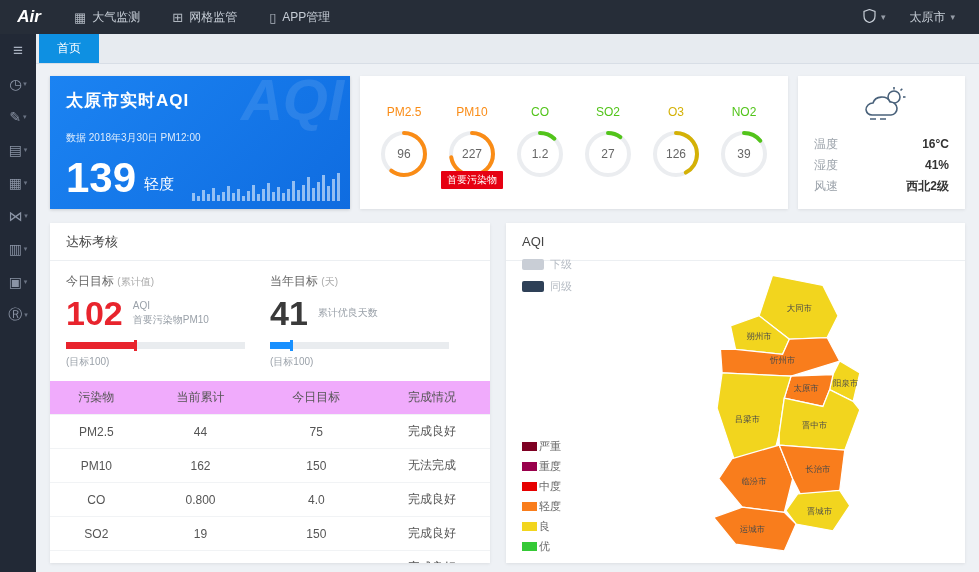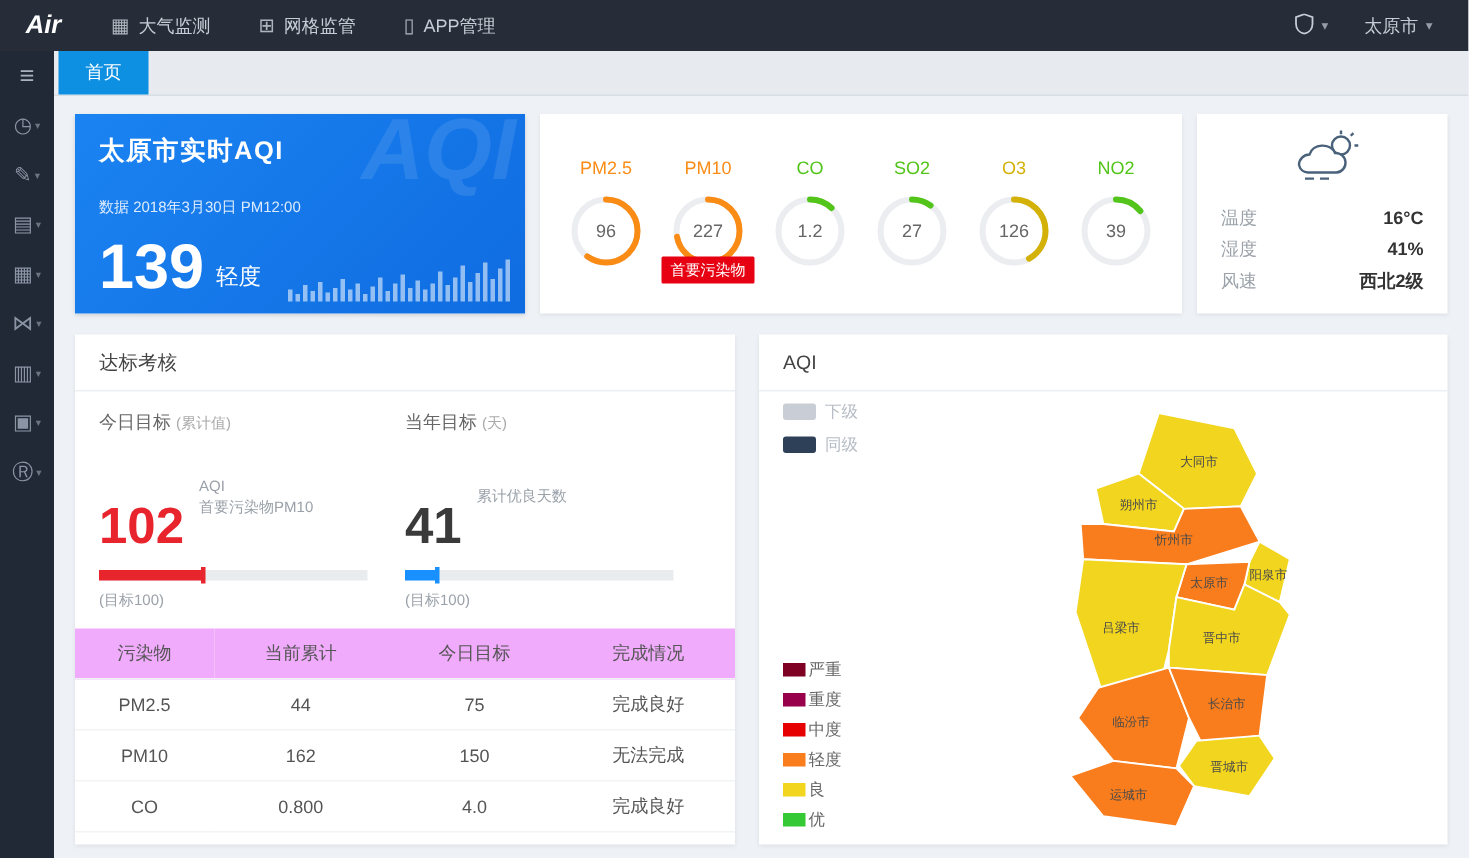--- a/index.html
+++ b/index.html
@@ -69,35 +69,35 @@
   .w-label { color:#9aa1a9; }
   .w-value { color:#333; font-weight:bold; }
 
   
   .assess-card { width:440px; overflow:hidden; }
   .goals { display:flex; padding:12px 16px 6px; }
   .goal { flex:1; padding-right:18px; }
   .goal-head { font-size:12px; color:#666; }
   .goal-unit { font-size:10px; color:#aaa; }
   .goal-valrow { display:flex; align-items:center; gap:10px; margin-top:6px; }
-  .goal-value { font-size:34px; font-weight:bold; line-height:1;margin-top:38px; }
+  .goal-value { font-size:34px; font-weight:bold; line-height:1; }
   .goal-value.red { color:#e8242d; }
   .goal-value.dark { color:#3a3a3a; }
   .goal-lines { font-size:10px; color:#9aa1a9; line-height:14px; }
   .bar { position:relative; height:7px; background:#e9ecef; margin-top:12px; width:96%; }
   .bar-fill { height:100%; }
   .bar-tick { position:absolute; top:-2px; width:3px; height:11px; background:rgba(0,0,0,.35); }
   .goal-target { font-size:10px; color:#9aa1a9; margin-top:6px; }
   .assess-table { width:100%; border-collapse:collapse; font-size:12px; margin-top:6px; }
   .assess-table th { background:#f0abfc; color:#555; font-weight:normal; padding:8px 6px; text-align:center; }
   .assess-table td { color:#555; padding:8px 6px; text-align:center; border-top:1px solid #f1f3f5; }
 
   
   .map-card { flex:1; position:relative; overflow:hidden; }
-  .legend-top { position:absolute; top:44px; left:16px; }
+  .legend-top { position:absolute; top:34px; left:16px; }
   .legend-top .l-item { display:flex; align-items:center; gap:6px; margin-bottom:7px; }
   .legend-top .swatch { width:22px; height:11px; border-radius:2px; }
   .legend-top .l-label { font-size:11px; color:#b6bcc4; }
   .legend-bottom { position:absolute; left:16px; bottom:4px; }
   .legend-bottom .l-item { display:flex; align-items:center; gap:2px; margin-bottom:5px; }
   .legend-bottom .swatch { width:15px; height:9px; }
   .legend-bottom .l-label { font-size:11px; color:#666; }
   .map-wrap { position:absolute; top:44px; left:120px; right:10px; bottom:0; }
   .map-wrap svg { display:block; margin:0 auto; }
   .region { stroke:#fff; stroke-width:1.5; cursor:pointer; }

